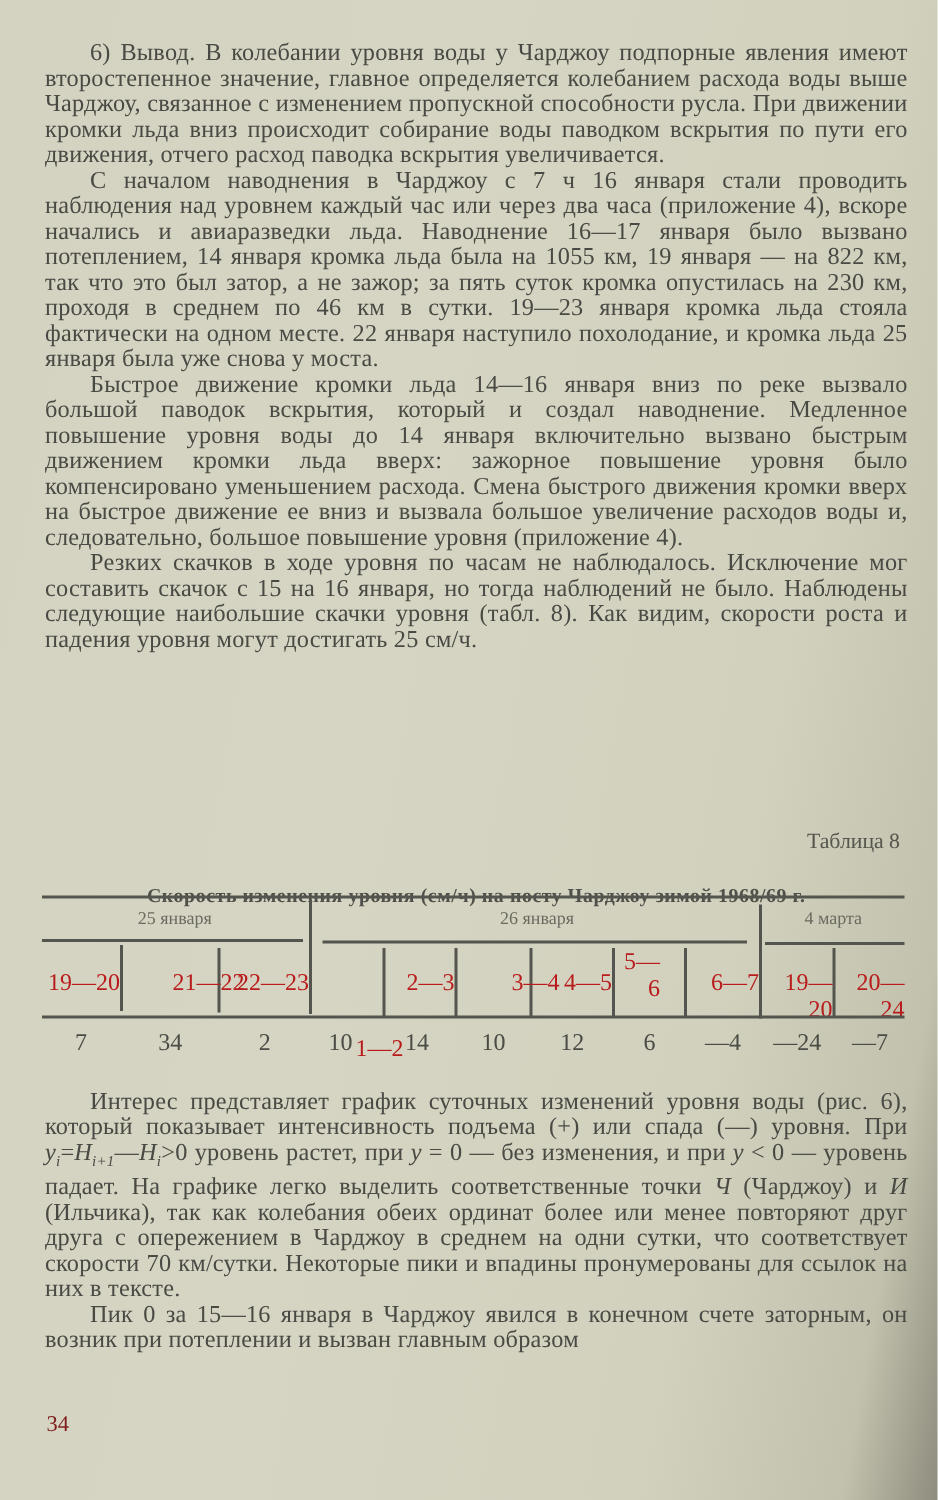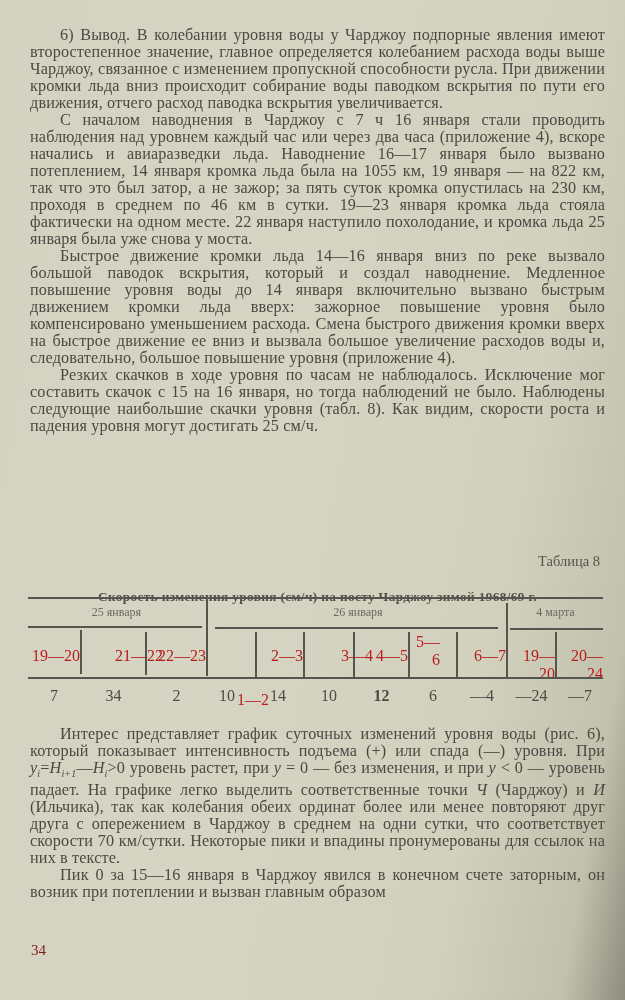--- a/index.html
+++ b/index.html
@@ -94,21 +94,21 @@
   <div class="cell" style="top:50px;left:529px;width:46px;">20—24</div>
 
   <div class="rule" style="top:80px;left:0;width:575px;"></div>
 
   <div class="val" style="top:90px;left:0;width:52px;">7</div>
   <div class="val" style="top:90px;left:54px;width:63px;">34</div>
   <div class="val" style="top:90px;left:119px;width:59px;">2</div>
   <div class="val" style="top:90px;left:178px;width:42px;">10</div>
   <div class="val" style="top:90px;left:227px;width:46px;">14</div>
   <div class="val" style="top:90px;left:277px;width:48px;">10</div>
-  <div class="val" style="top:90px;left:327px;width:53px;font-weight:bold;">12</div>
+  <div class="val" style="top:90px;left:327px;width:53px;">12</div>
   <div class="val" style="top:90px;left:382px;width:46px;">6</div>
   <div class="val" style="top:90px;left:430px;width:48px;">—4</div>
   <div class="val" style="top:90px;left:480px;width:47px;">—24</div>
   <div class="val" style="top:90px;left:529px;width:46px;">—7</div>
 </div>
 
 <div class="page" style="top:726px;">
   <p class="p indent"><span>Интерес представляет график суточных изменений уровня воды (рис. 6), который показывает интенсивность подъема (+) или спада (—) уровня. При </span><i>y</i><sub><i>i</i></sub><span>=</span><i>H</i><sub><i>i+1</i></sub><span>—</span><i>H</i><sub><i>i</i></sub><span>&gt;0 уровень растет, при </span><i>y</i><span> = 0 — без изменения, и при </span><i>y</i><span> &lt; 0 — уровень падает. На графике легко выделить соответственные точки </span><i>Ч</i><span> (Чарджоу) и </span><i>И</i><span> (Ильчика), так как колебания обеих ординат более или менее повторяют друг друга с опережением в Чарджоу в среднем на одни сутки, что соответствует скорости 70 км/сутки. Некоторые пики и впадины пронумерованы для ссылок на них в тексте.</span></p>
   <p class="p indent">Пик 0 за 15—16 января в Чарджоу явился в конечном счете заторным, он возник при потеплении и вызван главным образом</p>
 </div>

